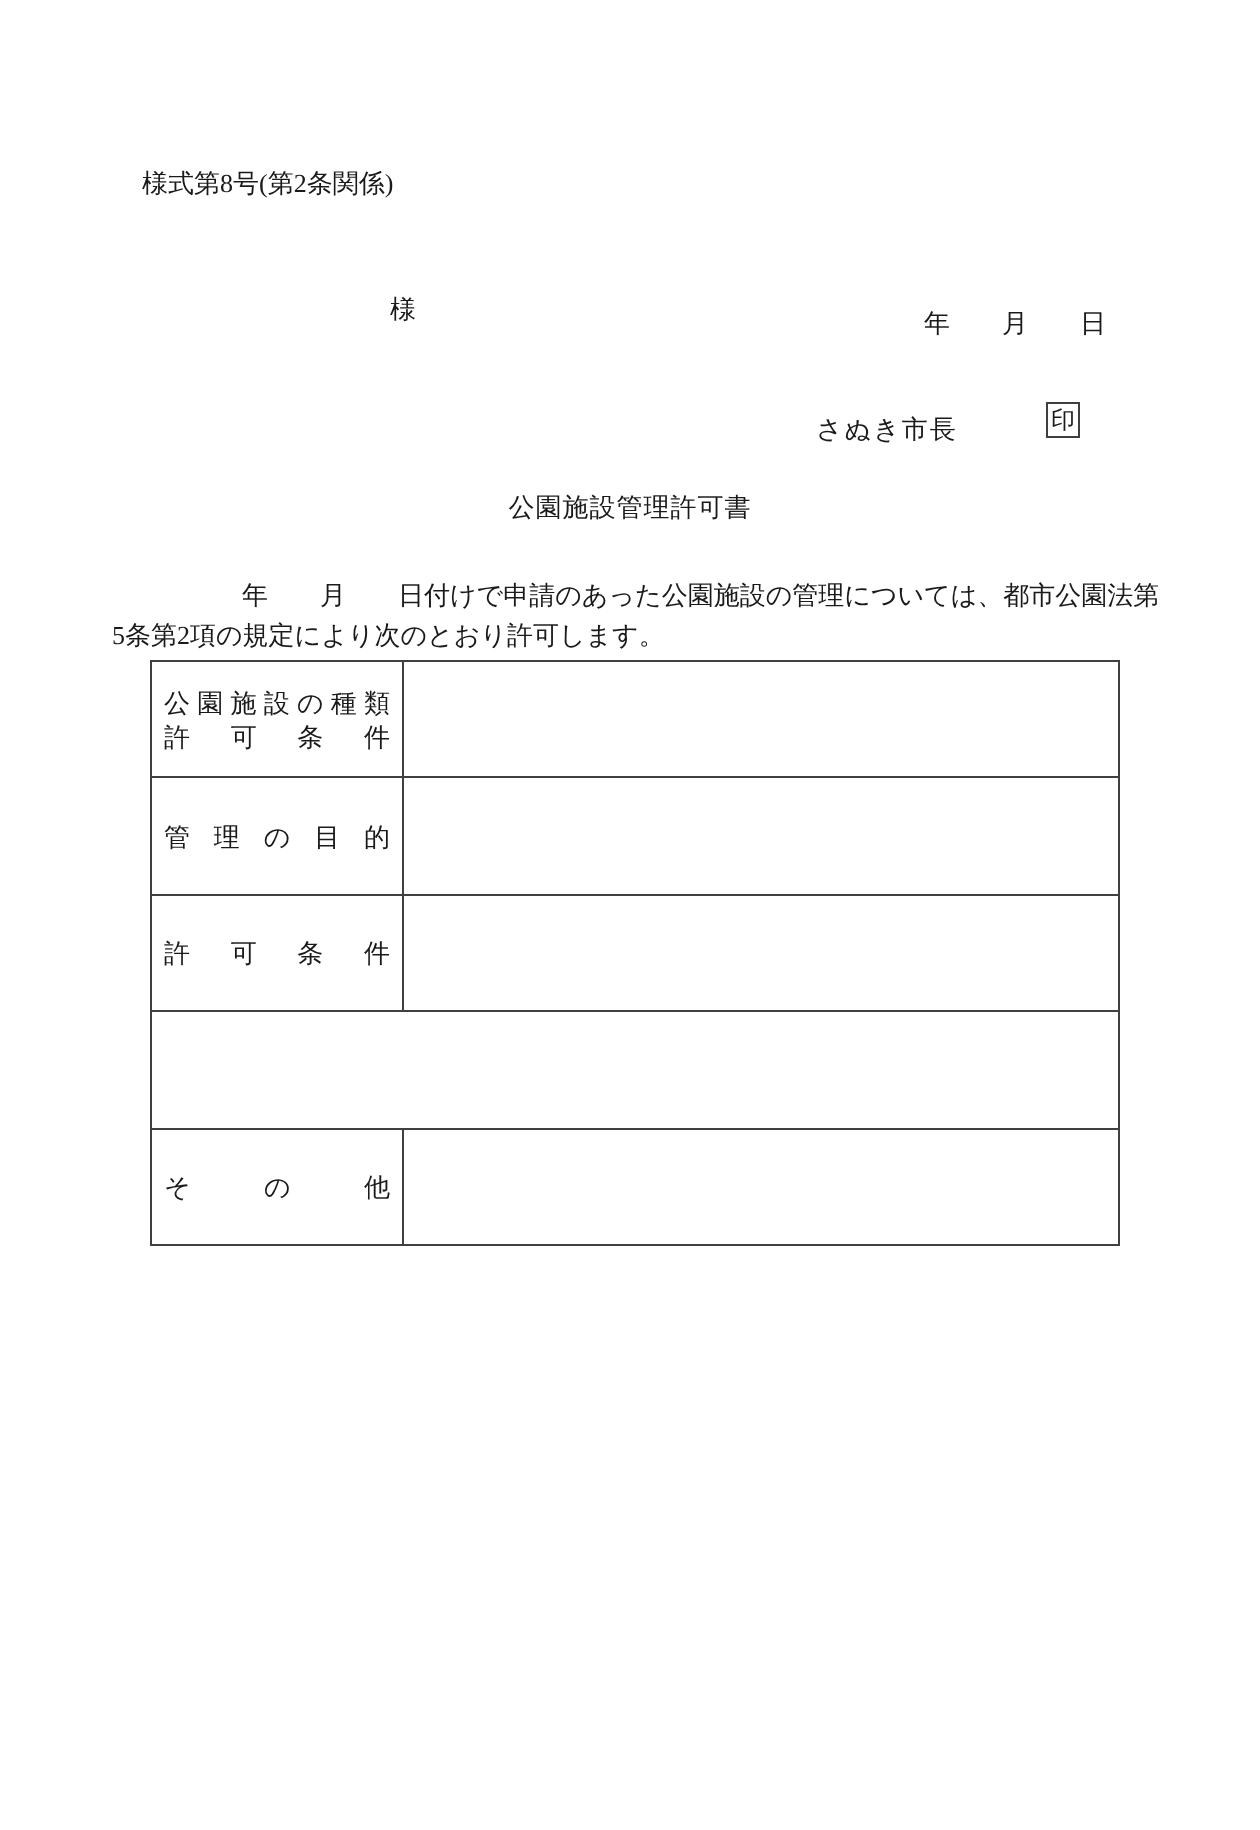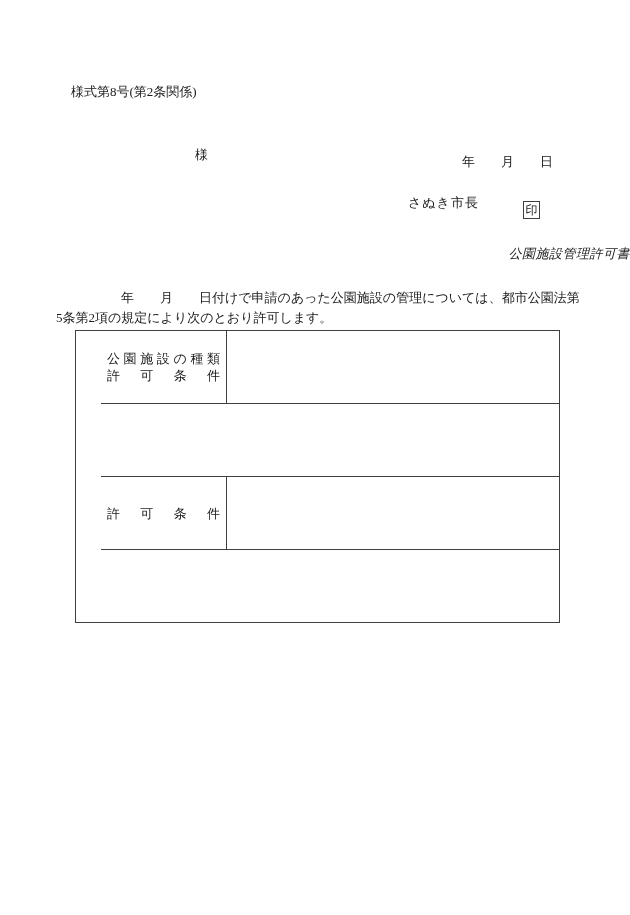--- a/index.html
+++ b/index.html
@@ -15,35 +15,34 @@
     font-family: "Liberation Serif", "DejaVu Serif", serif;
     font-size: 13px;
     color: #1a1a1a;
     overflow: hidden;
   }
   .abs { position: absolute; white-space: nowrap; }
 
   .form-number { left: 71px; top: 83px; }
   .date-line   { right: 77px; top: 109px; margin-top: 44px; }
   .addressee   { left: 195px; top: 146px; }
-  .issuer-name { left: 408px; top: 194px; letter-spacing: 1px; }
+  .issuer-name { left: 408px; top: 206px; letter-spacing: 1px; }
   .seal-box {
     left: 523px; top: 201px;
     width: 17px; height: 18px;
     border: 1px solid #3f3f3f;
     display: flex; align-items: center; justify-content: center;
     font-size: 12px;
     box-sizing: border-box;
   }
   .doc-title {
     left: 0; top: 245px;
     width: 630px;
-    text-align: right;
+    text-align: center;
     letter-spacing: 0.5px;
-    font-style: italic;
   }
   .body-text {
     position: absolute;
     left: 56px; top: 288px;
     width: 557px;
     line-height: 20px;
     white-space: pre-line;
   }
 
   .form-table {
@@ -53,21 +52,20 @@
     border: 1px solid #404040;
     display: flex;
     flex-direction: column;
     box-sizing: content-box;
   }
   .t-row {
     flex: 1 1 0;
     display: flex;
     border-top: 1px solid #404040;
     min-height: 0;
-    margin-left: 25px;
   }
   .t-row:first-child { border-top: none; }
   .t-label {
     width: 126px;
     flex: 0 0 126px;
     border-right: 1px solid #404040;
     display: flex;
     flex-direction: column;
     justify-content: center;
     padding: 0 6px;
@@ -105,31 +103,40 @@
 
     <div class="t-row">
       <div class="t-label">
         <div class="label-line">公園施設の種類</div>
         <div class="label-line">許可条件</div>
       </div>
       <div class="t-value"></div>
     </div>
 
     <div class="t-row">
+      <div class="t-label">
+        <div class="label-line">管理の目的</div>
+      </div>
       <div class="t-value"></div>
     </div>
 
     <div class="t-row">
       <div class="t-label">
         <div class="label-line">許可条件</div>
       </div>
       <div class="t-value"></div>
     </div>
 
     <div class="t-row">
       <div class="t-value"></div>
     </div>
 
+    <div class="t-row">
+      <div class="t-label">
+        <div class="label-line">その他</div>
+      </div>
+      <div class="t-value"></div>
+    </div>
 
 
   </div>
 
 </div>
 
 </body></html>

